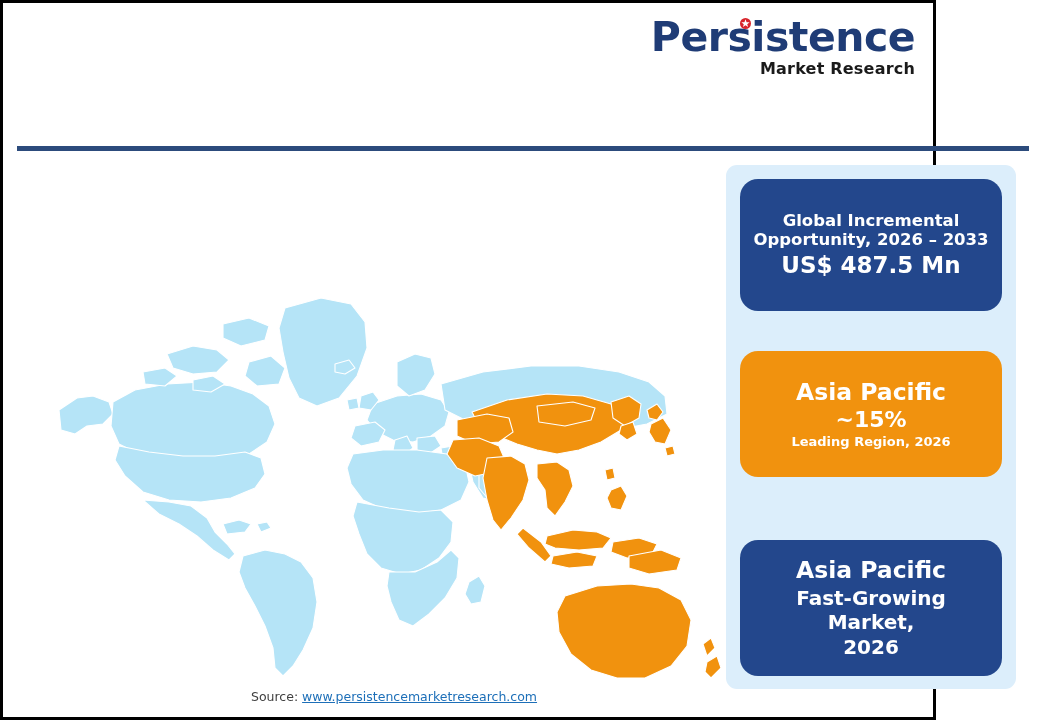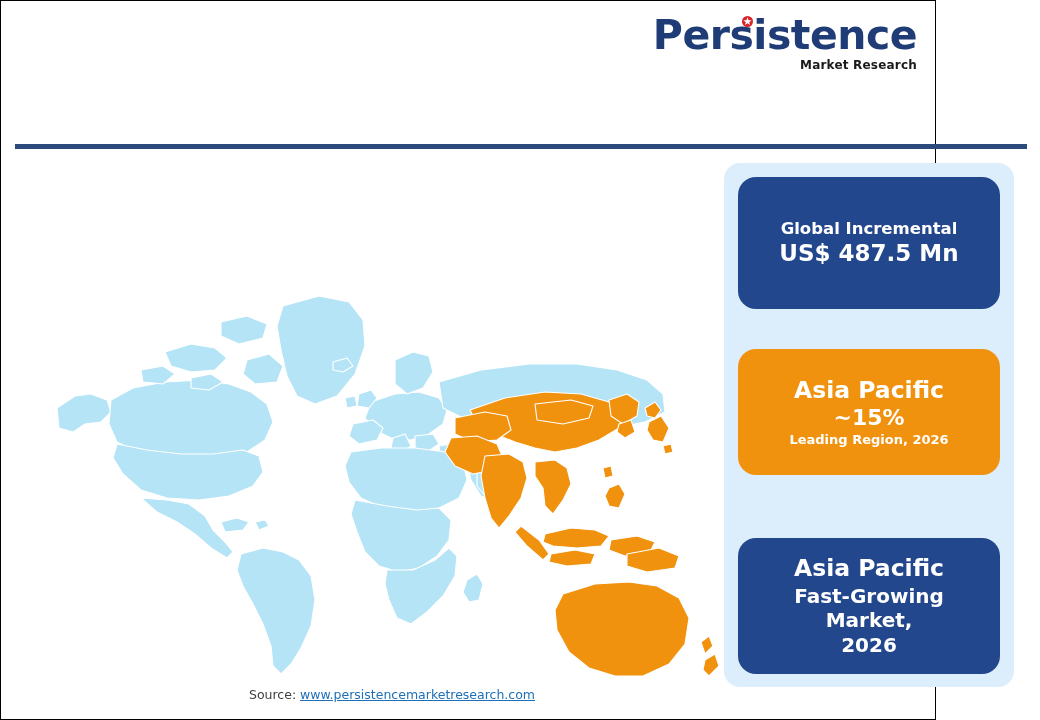--- a/index.html
+++ b/index.html
@@ -6,21 +6,21 @@
   html, body {
     width: 1040px; height: 720px;
     background: #ffffff;
     font-family: "Liberation Sans", sans-serif;
     overflow: hidden;
   }
   #page {
     position: relative;
     width: 936px; height: 720px;
     background: #ffffff;
-    border: 1px solid #000000;
+    border: 3px solid #000000;
   }
 
   
   .logo {
     position: absolute;
     right: 18px; top: 14px;
     text-align: right;
     line-height: 1;
   }
   .logo-main {
@@ -37,21 +37,21 @@
     width: 11px; height: 11px;
     border-radius: 50%;
     background: #D8232A;
     left: 89px; top: 1px;
     display: flex; align-items: center; justify-content: center;
   }
   .logo-star svg { display: block; }
   .logo-sub {
     font-family: "DejaVu Sans", sans-serif;
     font-weight: 700;
-    font-size: 12px;
+    font-size: 16px;
     color: #1a1a1a;
     margin-top: 3px;
     letter-spacing: 0.2px;
   }
 
   
   .title {
     position: absolute;
     left: 24px; top: 108px;
     font-family: "DejaVu Sans", sans-serif;
@@ -75,21 +75,21 @@
     width: 706px; height: 520px;
   }
   .map-wrap svg { width: 100%; height: 100%; display: block; }
 
   
   .panel {
     position: absolute;
     left: 723px; top: 162px;
     width: 290px; height: 524px;
     background: #DCEEFB;
-    border-radius: 16px;
+    border-radius: 11px;
   }
   .card {
     position: absolute;
     left: 14px;
     width: 262px;
     border-radius: 18px;
     display: flex;
     flex-direction: column;
     align-items: center;
     justify-content: center;
@@ -255,20 +255,21 @@
         <path d="M686,486 L694,480 L698,490 L690,498 Z"></path>
         <path d="M690,504 L700,498 L704,510 L694,520 L688,514 Z"></path>
       </g>
     </svg>
   </div>
 
   <div class="panel">
 
     <div class="card card-a">
       <div class="card-line lg-sm">Global Incremental</div>
+      <div class="card-line lg-sm">Opportunity, 2026 – 2033</div>
       <div class="card-line lg-big">US$ 487.5 Mn</div>
     </div>
 
     <div class="card card-b">
       <div class="card-line ap-title">Asia Pacific</div>
       <div class="card-line ap-pct">~15%</div>
       <div class="card-line ap-sub">Leading Region, 2026</div>
     </div>
 
     <div class="card card-c">

